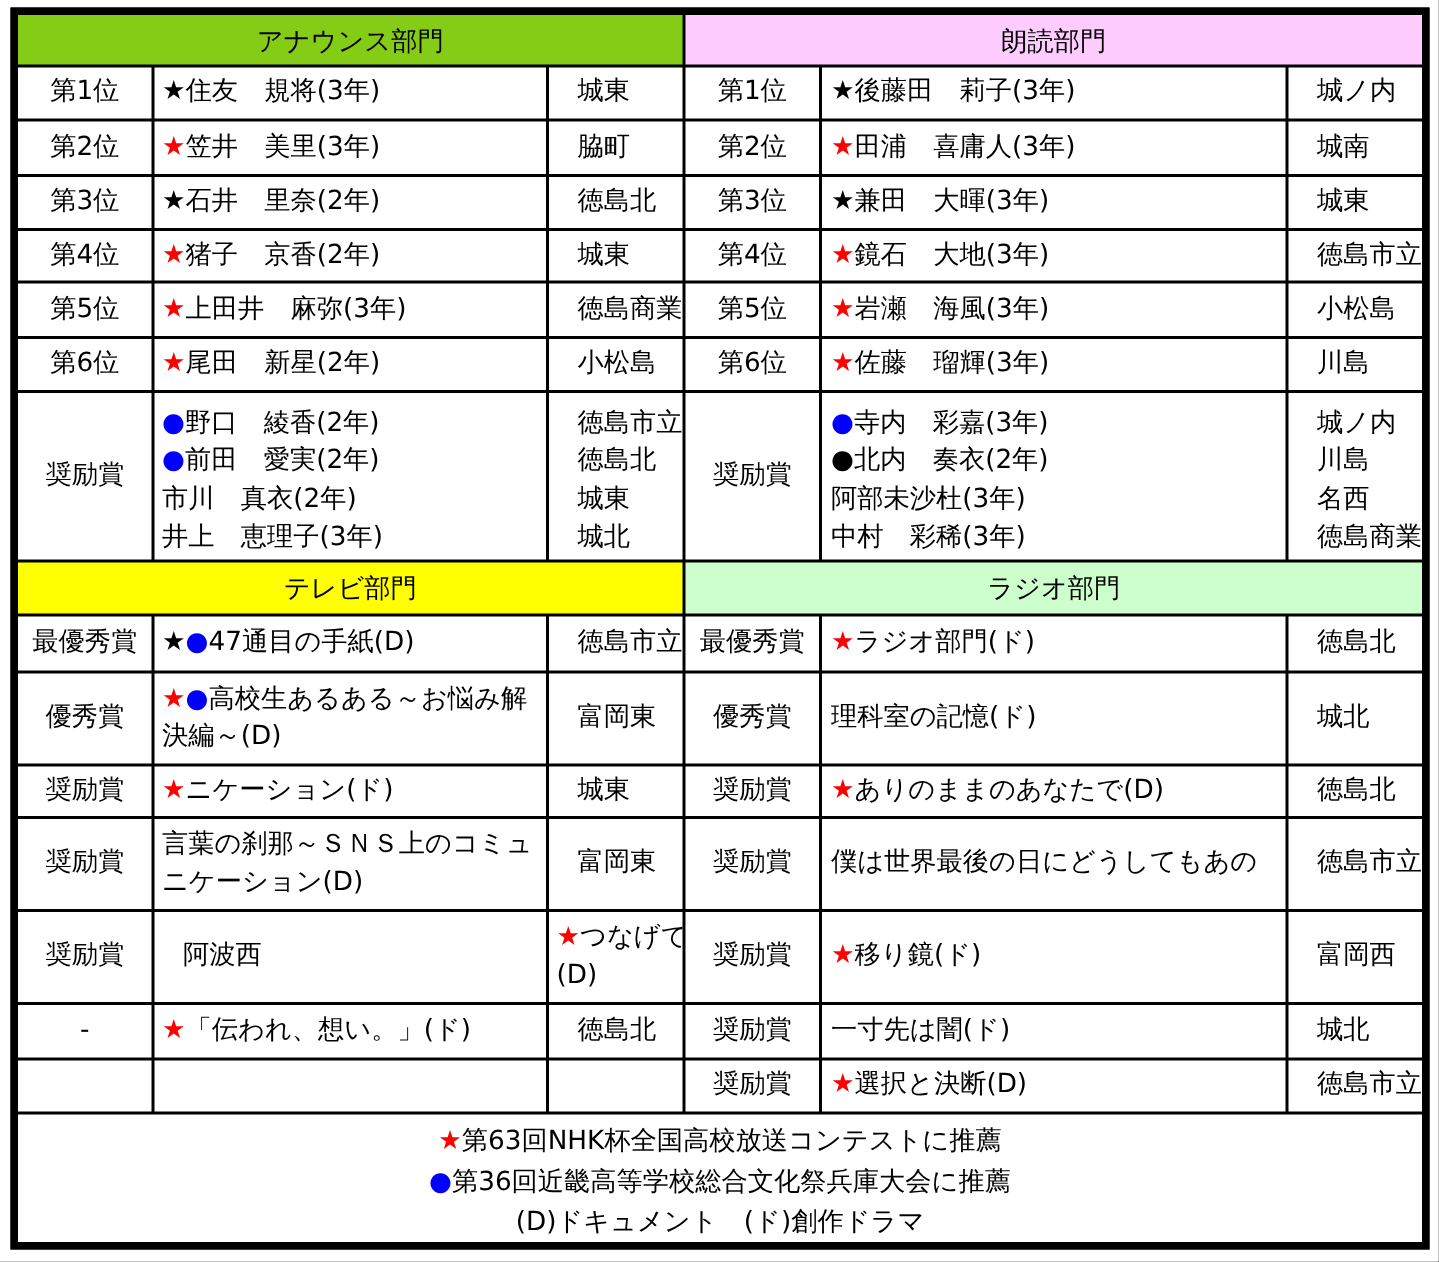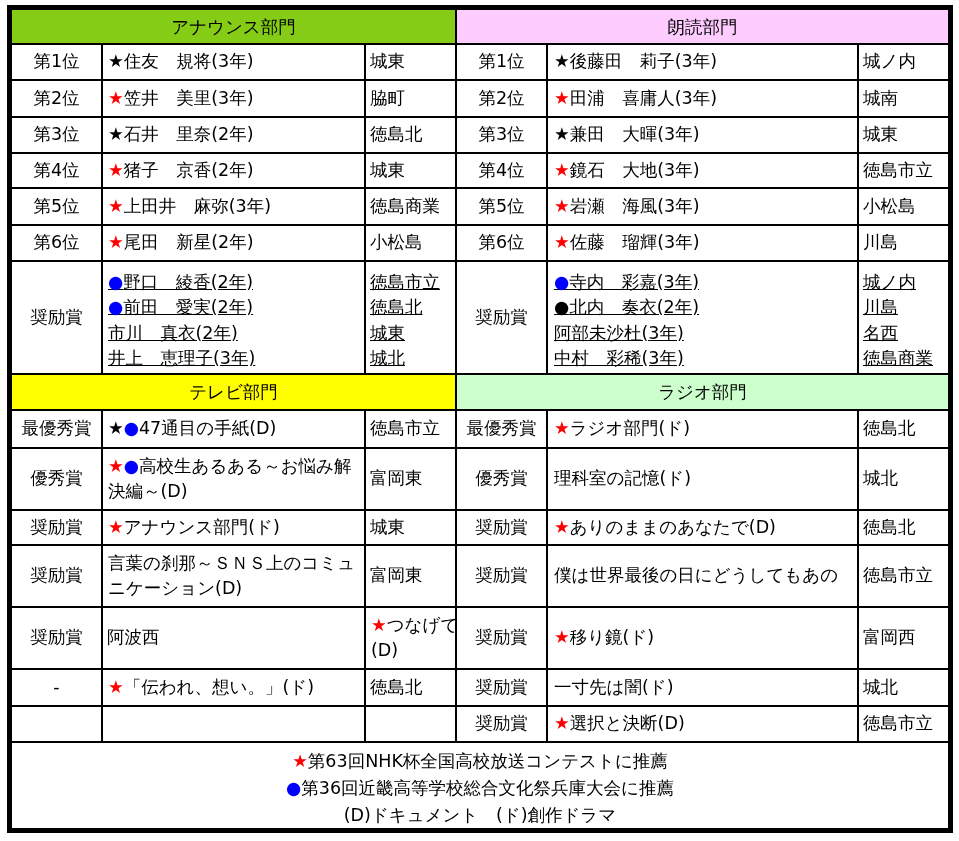--- a/index.html
+++ b/index.html
@@ -26,23 +26,23 @@
   .hdr.cyan { background: #00ffff; }
   .hdr.pink { background: #ffccff; }
   .hdr.yellow { background: #ffff00; }
   .hdr.green { background: #ccffcc; }
   .cell {
     background: #fff; display: flex; flex-direction: column; justify-content: center;
     overflow: hidden; white-space: nowrap; line-height: 25.5px; box-sizing: border-box;
   }
   .c-rank { align-items: center; }
   .c-main { padding-left: 5px; }
-  .c-school { padding-left: 4px; }
+  .c-school { padding-left: 19px; }
   .sec.wide .c-main { padding-left: 6px; }
-  .multi { padding-top: 6px; text-decoration: underline; }
+  .multi { padding-top: 6px; }
   .line { white-space: nowrap; }
   .footer {
     height: 85px; background: #fff; box-sizing: border-box; padding-top: 5px;
     display: flex; flex-direction: column; align-items: center; justify-content: center;
     line-height: 27px;
   }
 </style>
 </head>
 <body>
 
@@ -172,21 +172,21 @@
 
       <div class="cell c-rank">優秀賞</div>
       <div class="cell c-main">
         <div class="line"><span style="color: rgb(255, 0, 0);">★</span><span style="color: rgb(0, 0, 255);">●</span><span>高校生あるある～お悩み解</span></div>
         <div class="line">決編～(D)</div>
       </div>
       <div class="cell c-school">富岡東</div>
 
       <div class="cell c-rank">奨励賞</div>
       <div class="cell c-main">
-          <div class="line"><span style="color: rgb(255, 0, 0);">★</span><span>アナウンス部門(ド)</span></div>
+          <div class="line"><span style="color: rgb(255, 0, 0);">★</span><span>ニケーション(ド)</span></div>
         </div>
       <div class="cell c-school">城東</div>
 
       <div class="cell c-rank">奨励賞</div>
       <div class="cell c-main">
         <div class="line">言葉の刹那～ＳＮＳ上のコミュ</div>
         <div class="line">ニケーション(D)</div>
       </div>
       <div class="cell c-school">富岡東</div>
 

